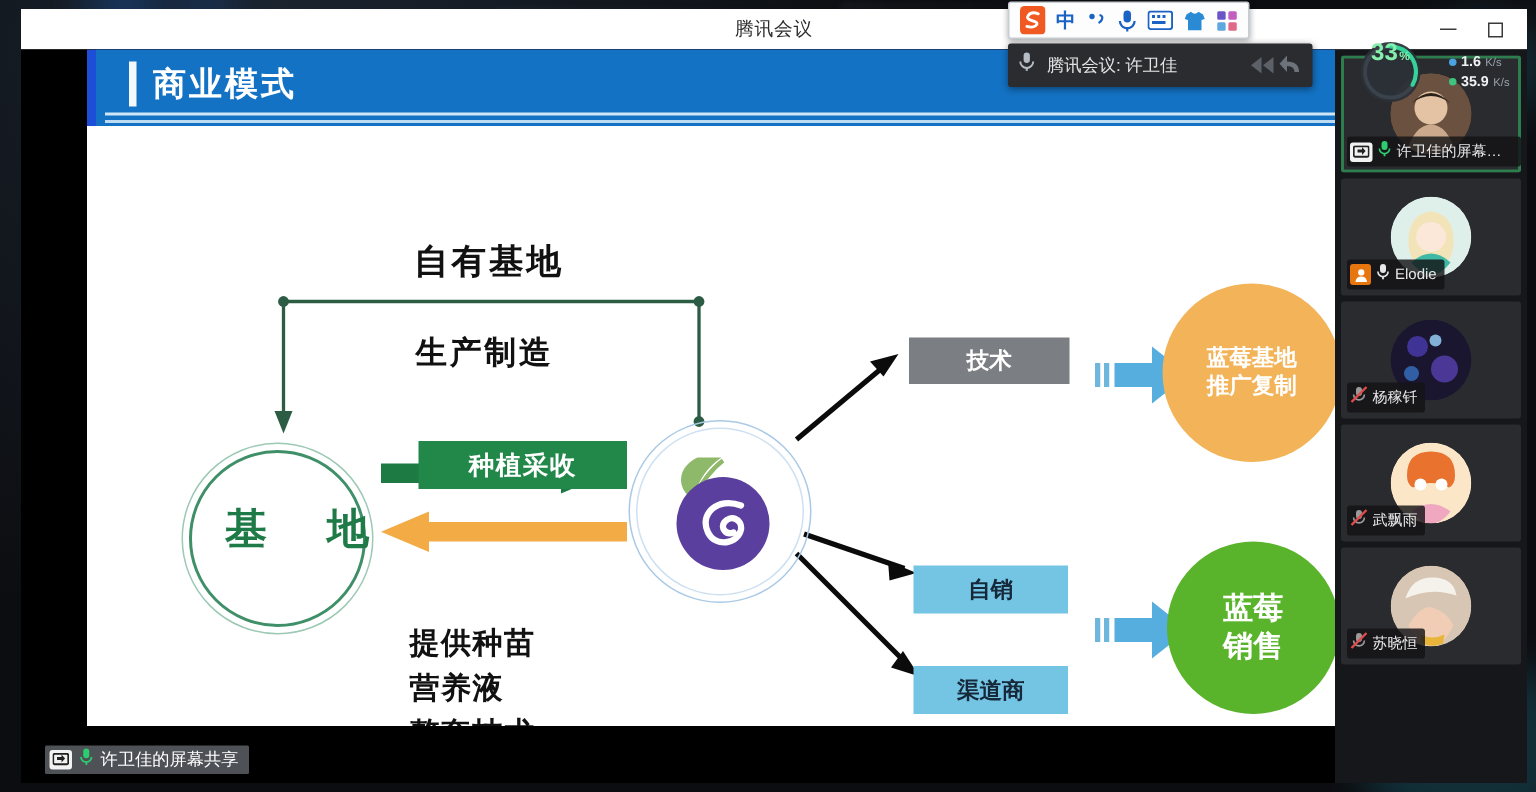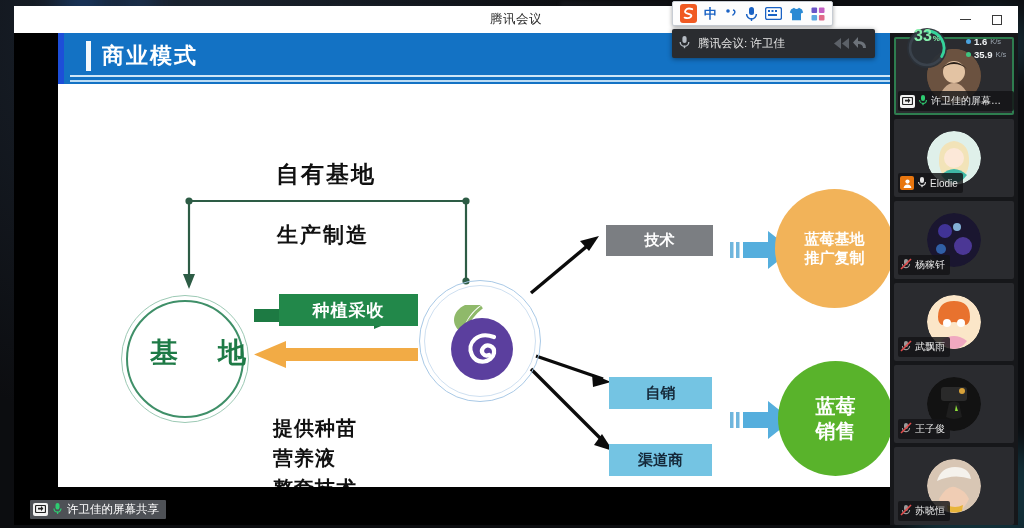--- a/index.html
+++ b/index.html
@@ -391,41 +391,20 @@
             <svg width="12" height="12" viewBox="0 0 12 12">
                 <rect x="4" y="1" width="4" height="6" rx="2" fill="#9a9a9a"></rect>
                 <path d="M2.4 6 a3.6 3.6 0 0 0 7.2 0" stroke="#9a9a9a" stroke-width="1.1" fill="none"></path>
                 <line x1="1" y1="11" x2="11" y2="1" stroke="#e04b4b" stroke-width="1.6"></line>
               </svg>
           </span>
           <span class="p-name">武飘雨</span>
         </div>
       </div>
 
-      <div class="p-tile">
-        <div class="avatar">
-          <svg width="54" height="54" viewBox="0 0 54 54">
-              <circle cx="27" cy="27" r="27" fill="#121212"></circle>
-              <rect x="14" y="10" width="26" height="14" rx="3" fill="#2a2a2a"></rect>
-              <path d="M22 26 q5 -3 10 0 l3 14 q-8 4 -16 0z" fill="#1e1e1e"></path>
-              <path d="M29 28 l2 6 l-3 0z" fill="#8ee03a"></path>
-              <circle cx="35" cy="14" r="3" fill="#d8a23a"></circle>
-            </svg>
-        </div>
-        <div class="p-nameplate">
-          <span>
-            <svg width="12" height="12" viewBox="0 0 12 12">
-                <rect x="4" y="1" width="4" height="6" rx="2" fill="#9a9a9a"></rect>
-                <path d="M2.4 6 a3.6 3.6 0 0 0 7.2 0" stroke="#9a9a9a" stroke-width="1.1" fill="none"></path>
-                <line x1="1" y1="11" x2="11" y2="1" stroke="#e04b4b" stroke-width="1.6"></line>
-              </svg>
-          </span>
-          <span class="p-name">王子俊</span>
-        </div>
-      </div>
 
       <div class="p-tile">
         <div class="avatar">
           <svg width="54" height="54" viewBox="0 0 54 54">
               <circle cx="27" cy="27" r="27" fill="#d8c6b4"></circle>
               <path d="M12 40 q8 -14 16 -12 q10 3 14 12 q-7 14 -15 14 q-9 0 -15 -14z" fill="#f0cdb4"></path>
               <path d="M10 22 q4 -14 18 -14 q14 0 16 12 q-17 -6 -34 2z" fill="#f5f2ec"></path>
               <path d="M20 46 q8 4 16 0 l-1 6 q-7 3 -14 0z" fill="#e8b53a"></path>
             </svg>
         </div>

